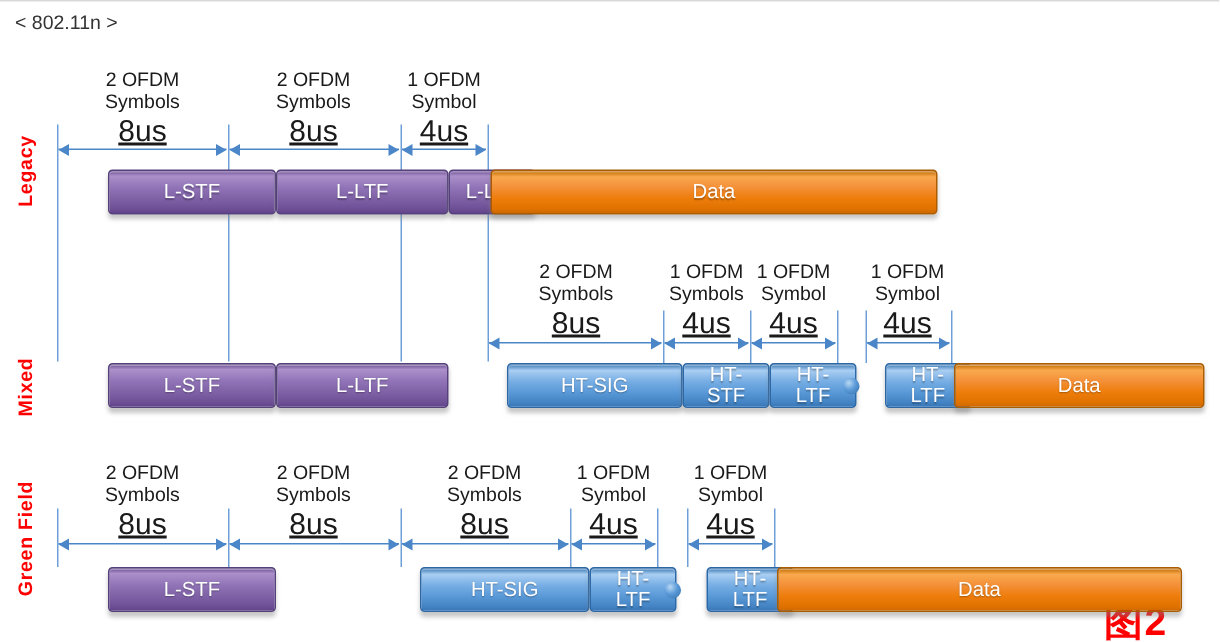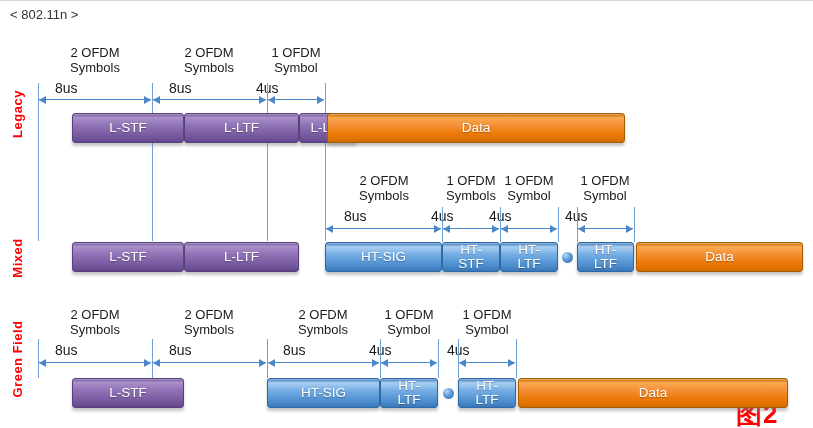--- a/index.html
+++ b/index.html
@@ -11,40 +11,40 @@
   .title{position:absolute;left:10px;top:6px;font-size:13px;color:#333;}
   .rowlabel{
     position:absolute;transform:translate(-50%,-50%) rotate(-90deg);
     color:#ff0000;font-weight:bold;font-size:13px;white-space:nowrap;letter-spacing:.5px;
   }
   .ann{
     position:absolute;width:120px;margin-left:-60px;text-align:center;
     font-size:13px;line-height:15px;white-space:pre-line;
   }
   .dur{
-    position:absolute;width:80px;margin-left:-40px;
-    font-size:14px;line-height:15px;
+    position:absolute;width:80px;margin-left:-40px;text-align:center;
+    font-size:20px;line-height:15px;text-decoration:underline;
   }
   .vline{position:absolute;width:0;border-left:1px solid #6f9fd8;z-index:1;}
   .dim{position:absolute;height:0;border-top:1px solid #4a86c8;z-index:1;}
   .dim::before{content:"";position:absolute;left:0;top:-4.5px;width:0;height:0;
     border:4px solid transparent;border-left:0;border-right:7px solid #4a86c8;}
   .dim::after{content:"";position:absolute;right:0;top:-4.5px;width:0;height:0;
     border:4px solid transparent;border-right:0;border-left:7px solid #4a86c8;}
   .block{
     position:absolute;height:28px;z-index:2;border-radius:3px;
     display:flex;align-items:center;justify-content:center;
     color:#fff;font-size:13.5px;line-height:14px;text-align:center;white-space:pre-line;
     text-shadow:0 1px 1px rgba(0,0,0,.3);
     box-shadow:inset 0 1px 0 rgba(255,255,255,.35), 0 3px 3px rgba(130,130,130,.45);
   }
   .purple{border:1px solid #54407a;
     background:linear-gradient(180deg,#6b4f92 0%,#ab90ca 12%,#9175b8 38%,#8164a8 62%,#6f5198 88%,#62458a 100%);margin-left:32px;}
   .blue{border:1px solid #2c68a6;
-    background:linear-gradient(180deg,#3b78b4 0%,#a9cef2 14%,#77aee4 40%,#5b9ad8 65%,#4484c4 90%,#3a78b8 100%);}
+    background:linear-gradient(180deg,#3b78b4 0%,#a9cef2 14%,#77aee4 40%,#5b9ad8 65%,#4484c4 90%,#3a78b8 100%);margin-left:13px;}
   .orange{border:1px solid #aa5c00;
     background:linear-gradient(180deg,#c06a00 0%,#f9a94e 14%,#f4913a 38%,#ee7d0c 65%,#e07200 90%,#cf6900 100%);}
   .dot{
     position:absolute;width:11px;height:11px;border-radius:50%;z-index:2;
     background:radial-gradient(circle at 35% 30%,#b8d8f4,#5b9ad8 45%,#2f6ea8 100%);
   }
   .note{position:absolute;font-size:13px;}
   .figcap{position:absolute;color:#ff0000;font-weight:bold;font-size:26px;letter-spacing:1px;}
 </style>
 </head>

